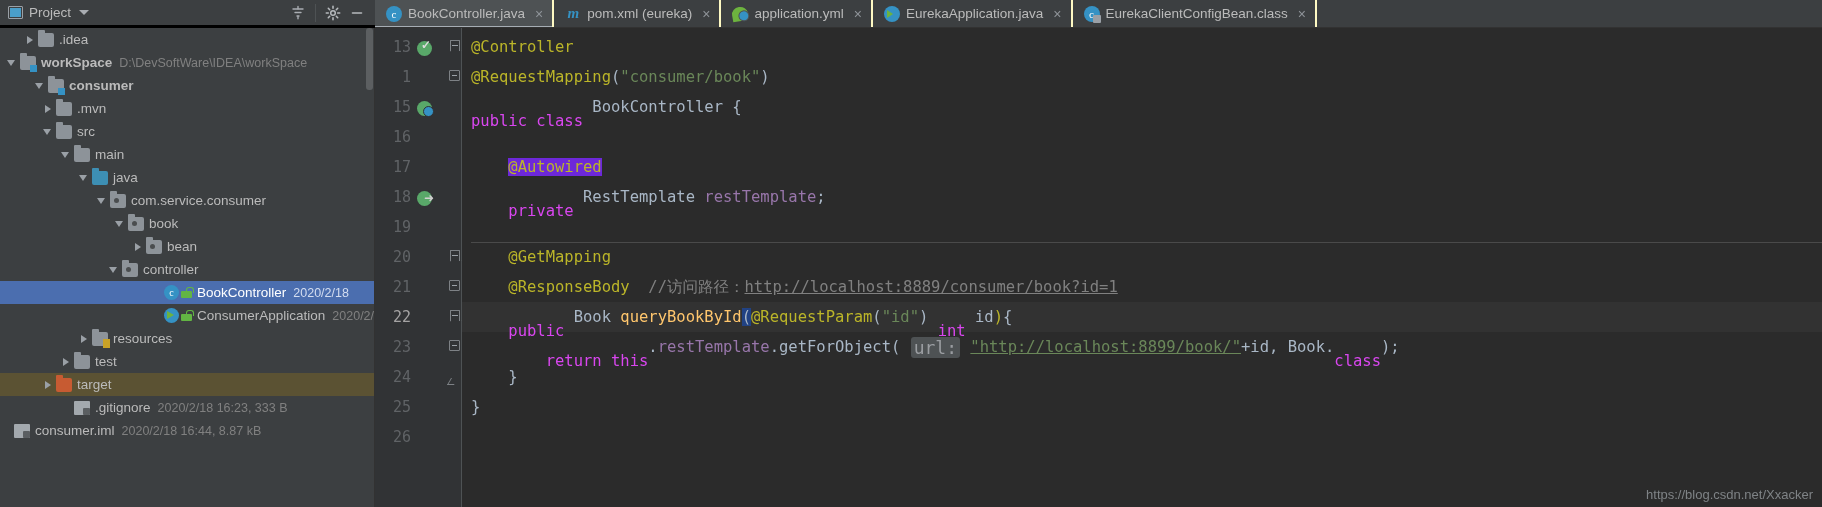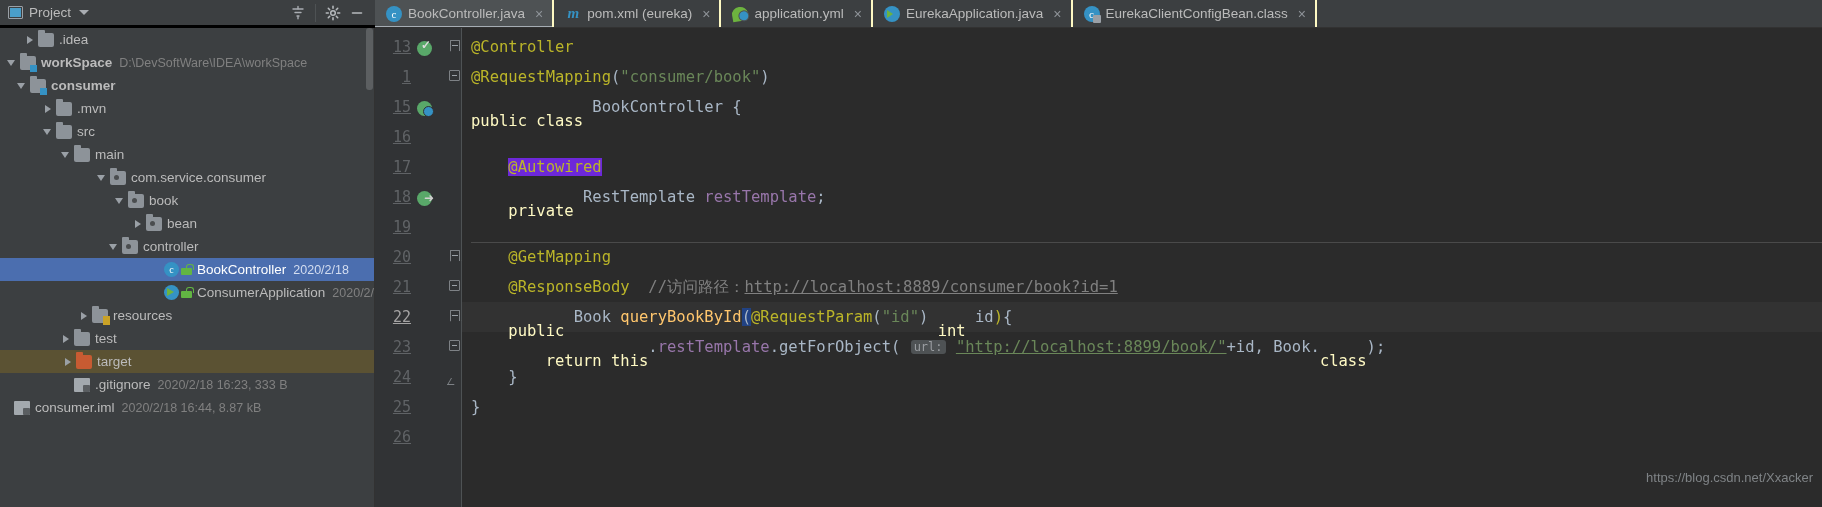--- a/index.html
+++ b/index.html
@@ -177,21 +177,20 @@
     width:73px; flex:0 0 73px; background:#313335; position:relative;
     padding-top:4px;
   }
   .gline {
     height:30px; display:flex; align-items:center; justify-content:flex-start;
     position:relative; padding-left:6px;
   }
   .lnum {
     width:30px; text-align:right; color:#606366; font-size:15px;
     font-family:"DejaVu Sans Mono", monospace;
-    text-decoration:underline;
   }
   .lnum.cur { color:#a4a3a3; }
   .gicon { width:18px; height:18px; margin-left:6px; position:relative; }
   .g-bean { border-radius:50%; background:#59a869; width:15px; height:15px; margin-top:2px; }
   .g-bean::after {
     content:"✓"; position:absolute; left:4px; top:-3px; color:#dcdcdc; font-size:12px; font-weight:bold;
   }
   .g-beanclass { border-radius:50%; background:#59a869; width:15px; height:15px; margin-top:2px; }
   .g-beanclass::after {
     content:""; position:absolute; right:-2px; bottom:-1px; width:9px; height:9px; border-radius:50%;
@@ -238,38 +237,38 @@
     font-family:"DejaVu Sans Mono", monospace; font-size:15.5px; overflow:hidden;
   }
   .cline {
     height:30px; display:flex; align-items:center; white-space:pre;
     padding-left:9px; position:relative;
   }
   .cline.caret { background:#323232; }
   .sep-line { position:absolute; left:9px; right:0; top:0; height:1px; background:#4a4a4a; }
 
   
-  .kw  { color:#fef9c3;margin-top:28px; }
+  .kw  { color:#d946ef;margin-top:28px; }
   .ann { color:#bbb529; }
   .str { color:#6a8759; }
   .typ { color:#a9b7c6; }
   .fld { color:#9876aa; }
   .mth { color:#ffc66d; }
   .pln { color:#a9b7c6; }
   .cmt { color:#808080; }
   .hl-ann { background:#6d28d9; }
   .link { text-decoration:underline; }
   .hint {
     background:#4e5254; color:#9a9da1; border-radius:3px;
-    padding:0 3px; font-size:12px; margin:0 1px;
+    padding:0 3px; font-size:18px; margin:0 1px;
   }
   .caret-sel { background:#214283; }
 
   .watermark {
-    position:absolute; right:9px; bottom:22px;
+    position:absolute; right:9px; bottom:5px;
     color:#7f8386; font-size:13px; font-family:"Liberation Sans", sans-serif;
   }
 </style>
 </head>
 <body>
 
 <div id="app">
 
   <div class="toprow">
 
@@ -341,39 +340,44 @@
           <span class="arrow closed"></span>
           <span class="fi fi-folder"></span>
           <span class="tree-name">.idea</span>
         </div>
         <div class="tree-row" style="padding-left: 6px;">
           <span class="arrow open"></span>
           <span class="fi fi-folder fi-module"></span>
           <span class="tree-name bold">workSpace</span>
           <span class="tree-meta">D:\DevSoftWare\IDEA\workSpace</span>
         </div>
-        <div class="tree-row" style="padding-left: 16px;">
+        <div class="tree-row" style="padding-left: 10px; margin-left: 24px;">
           <span class="arrow open"></span>
           <span class="fi fi-folder fi-module"></span>
           <span class="tree-name bold">consumer</span>
         </div>
         <div class="tree-row" style="padding-left: 42px;">
           <span class="arrow closed"></span>
           <span class="fi fi-folder"></span>
           <span class="tree-name">.mvn</span>
         </div>
         <div class="tree-row" style="padding-left: 42px;">
           <span class="arrow open"></span>
           <span class="fi fi-folder"></span>
           <span class="tree-name">src</span>
         </div>
         <div class="tree-row" style="padding-left: 60px;">
           <span class="arrow open"></span>
           <span class="fi fi-folder"></span>
           <span class="tree-name">main</span>
+        </div>
+        <div class="tree-row" style="padding-left: 78px;">
+          <span class="arrow open"></span>
+          <span class="fi fi-folder fi-src"></span>
+          <span class="tree-name">java</span>
         </div>
         <div class="tree-row" style="padding-left: 96px;">
           <span class="arrow open"></span>
           <span class="fi fi-folder fi-pkg"></span>
           <span class="tree-name">com.service.consumer</span>
         </div>
         <div class="tree-row" style="padding-left: 114px;">
           <span class="arrow open"></span>
           <span class="fi fi-folder fi-pkg"></span>
           <span class="tree-name">book</span>
@@ -405,21 +409,21 @@
         <div class="tree-row" style="padding-left: 78px;">
           <span class="arrow closed"></span>
           <span class="fi fi-folder fi-res"></span>
           <span class="tree-name">resources</span>
         </div>
         <div class="tree-row" style="padding-left: 60px;">
           <span class="arrow closed"></span>
           <span class="fi fi-folder"></span>
           <span class="tree-name">test</span>
         </div>
-        <div class="tree-row excluded" style="padding-left: 62px;">
+        <div class="tree-row excluded" style="padding-left: 42px;">
           <span class="arrow closed"></span>
           <span class="fi fi-target"></span>
           <span class="tree-name">target</span>
         </div>
         <div class="tree-row" style="padding-left: 60px;">
           <span class="arrow "></span>
           <span class="fi fi-file"></span>
           <span class="tree-name">.gitignore</span>
           <span class="tree-meta">2020/2/18 16:23, 333 B</span>
         </div>

